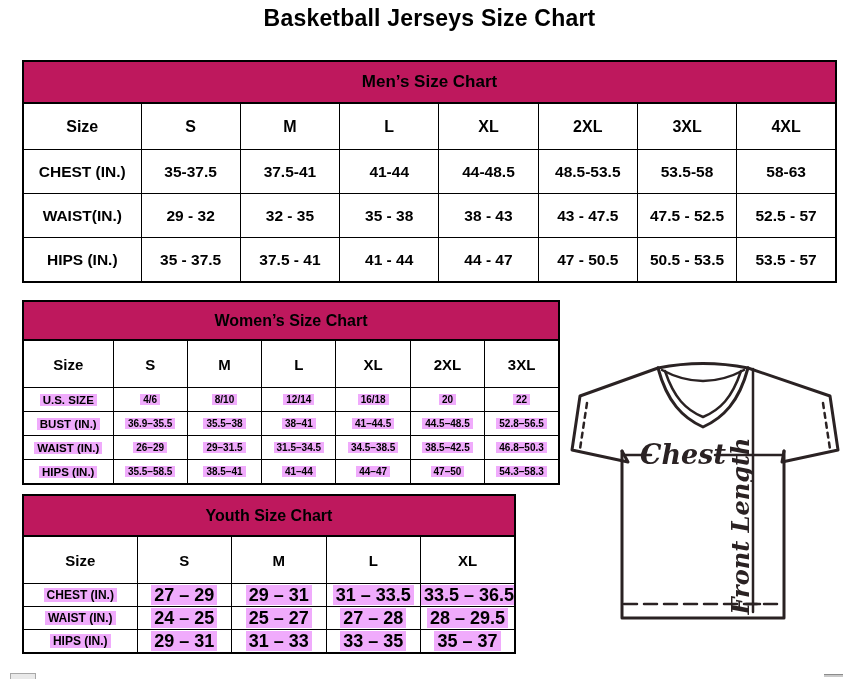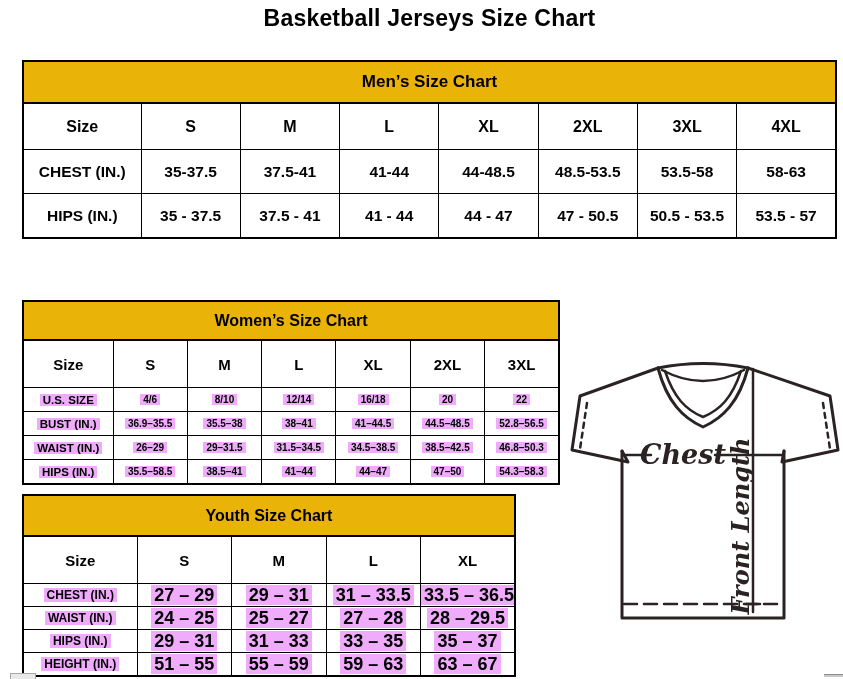--- a/index.html
+++ b/index.html
@@ -12,21 +12,21 @@
     text-align:center; font-size:23px; font-weight:700; letter-spacing:0.2px;
   }
   table.size-table {
     position:absolute; border-collapse:collapse; table-layout:fixed;
     border:2px solid #000;
   }
   .size-table th, .size-table td {
     border:1px solid #000; text-align:center; vertical-align:middle;
     padding:0; font-weight:700; color:#000; overflow:hidden; white-space:nowrap;
   }
-  .band th { background:#eab308; border-bottom:2px solid #000; }
+  .band th { background:#be185d; border-bottom:2px solid #000; }
   .hl { background:#f0abfc; padding:0 3px; }
 
   
   #mens { left:14px; top:60px; width:815px; }
   #mens .band th { height:40px; font-size:17px; }
   #mens .cols th { height:45px; font-size:16px; }
   #mens .data td { height:43px; font-size:15.5px; }
 
   
   #womens { left:14px; top:300px; width:538px;padding-left:12px; }
@@ -84,20 +84,30 @@
       <td class="rowlabel">CHEST (IN.)</td>
       <td>35-37.5</td>
       <td>37.5-41</td>
       <td>41-44</td>
       <td>44-48.5</td>
       <td>48.5-53.5</td>
       <td>53.5-58</td>
       <td>58-63</td>
     </tr>
     <tr class="data">
+      <td class="rowlabel">WAIST(IN.)</td>
+      <td>29 - 32</td>
+      <td>32 - 35</td>
+      <td>35 - 38</td>
+      <td>38 - 43</td>
+      <td>43 - 47.5</td>
+      <td>47.5 - 52.5</td>
+      <td>52.5 - 57</td>
+    </tr>
+    <tr class="data">
       <td class="rowlabel">HIPS (IN.)</td>
       <td>35 - 37.5</td>
       <td>37.5 - 41</td>
       <td>41 - 44</td>
       <td>44 - 47</td>
       <td>47 - 50.5</td>
       <td>50.5 - 53.5</td>
       <td>53.5 - 57</td>
     </tr>
     </tbody>
@@ -190,27 +200,20 @@
       <td><span class="hl">27 – 28</span></td>
       <td><span class="hl">28 – 29.5</span></td>
     </tr>
     <tr class="data">
       <td class="rowlabel"><span class="hl">HIPS (IN.)</span></td>
       <td><span class="hl">29 – 31</span></td>
       <td><span class="hl">31 – 33</span></td>
       <td><span class="hl">33 – 35</span></td>
       <td><span class="hl">35 – 37</span></td>
     </tr>
-    <tr class="data">
-      <td class="rowlabel"><span class="hl">HEIGHT (IN.)</span></td>
-      <td><span class="hl">51 – 55</span></td>
-      <td><span class="hl">55 – 59</span></td>
-      <td><span class="hl">59 – 63</span></td>
-      <td><span class="hl">63 – 67</span></td>
-    </tr>
     </tbody>
   </table>
 
   <svg class="jersey-svg" viewBox="0 0 282 274" aria-hidden="true">
     <g fill="none" stroke="#2a2223" stroke-width="3" stroke-linejoin="round" stroke-linecap="round">
 
       <path d="M94,10 L16,38 L8,92 L64,104 L58,93"></path>
 
       <path d="M184,10 L266,38 L274,92 L218,104 L220,93"></path>
 

